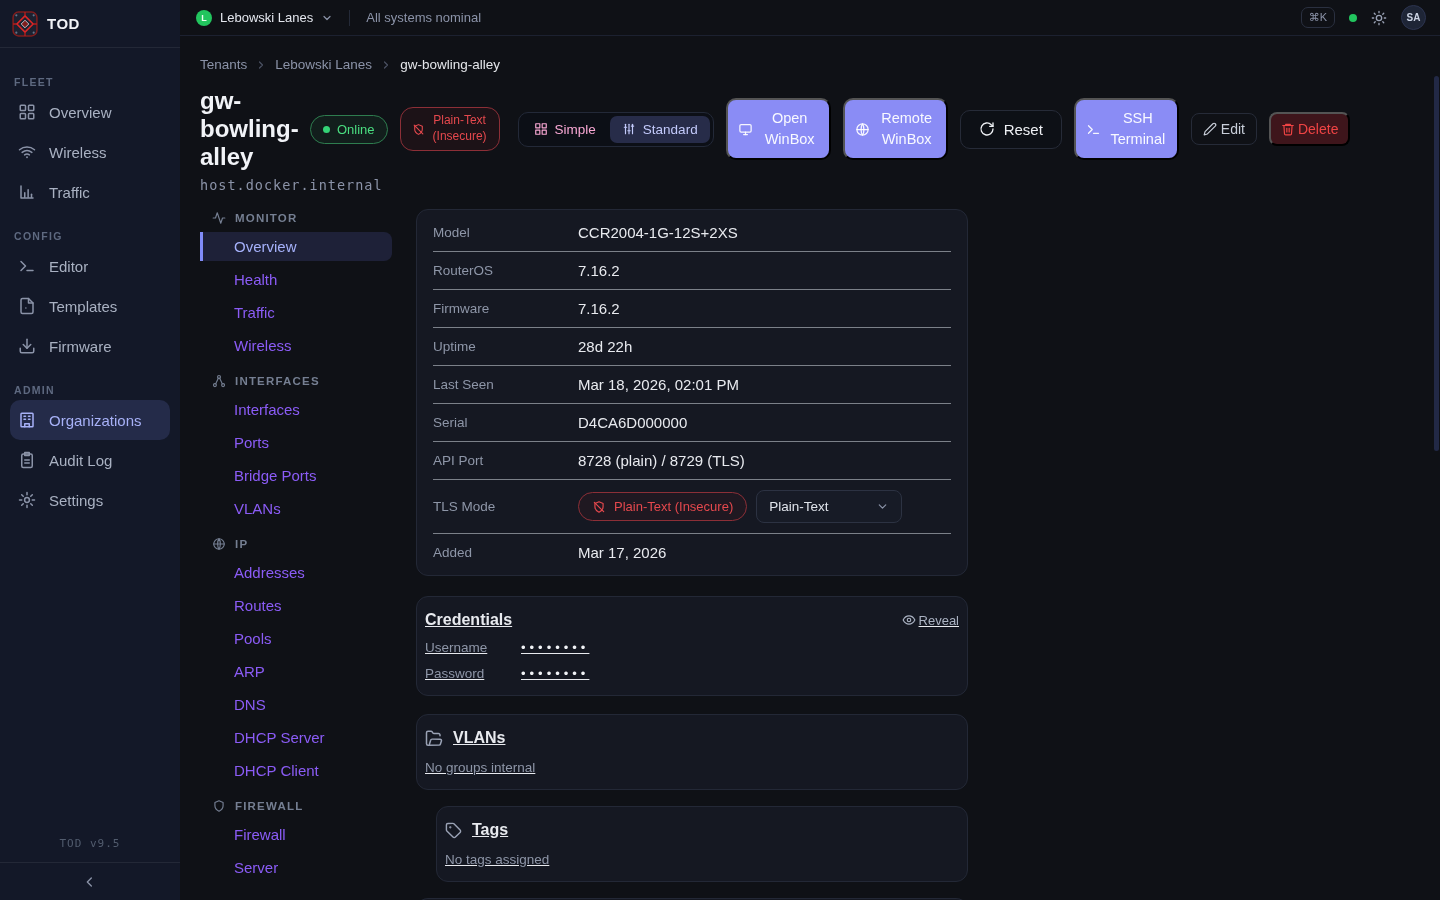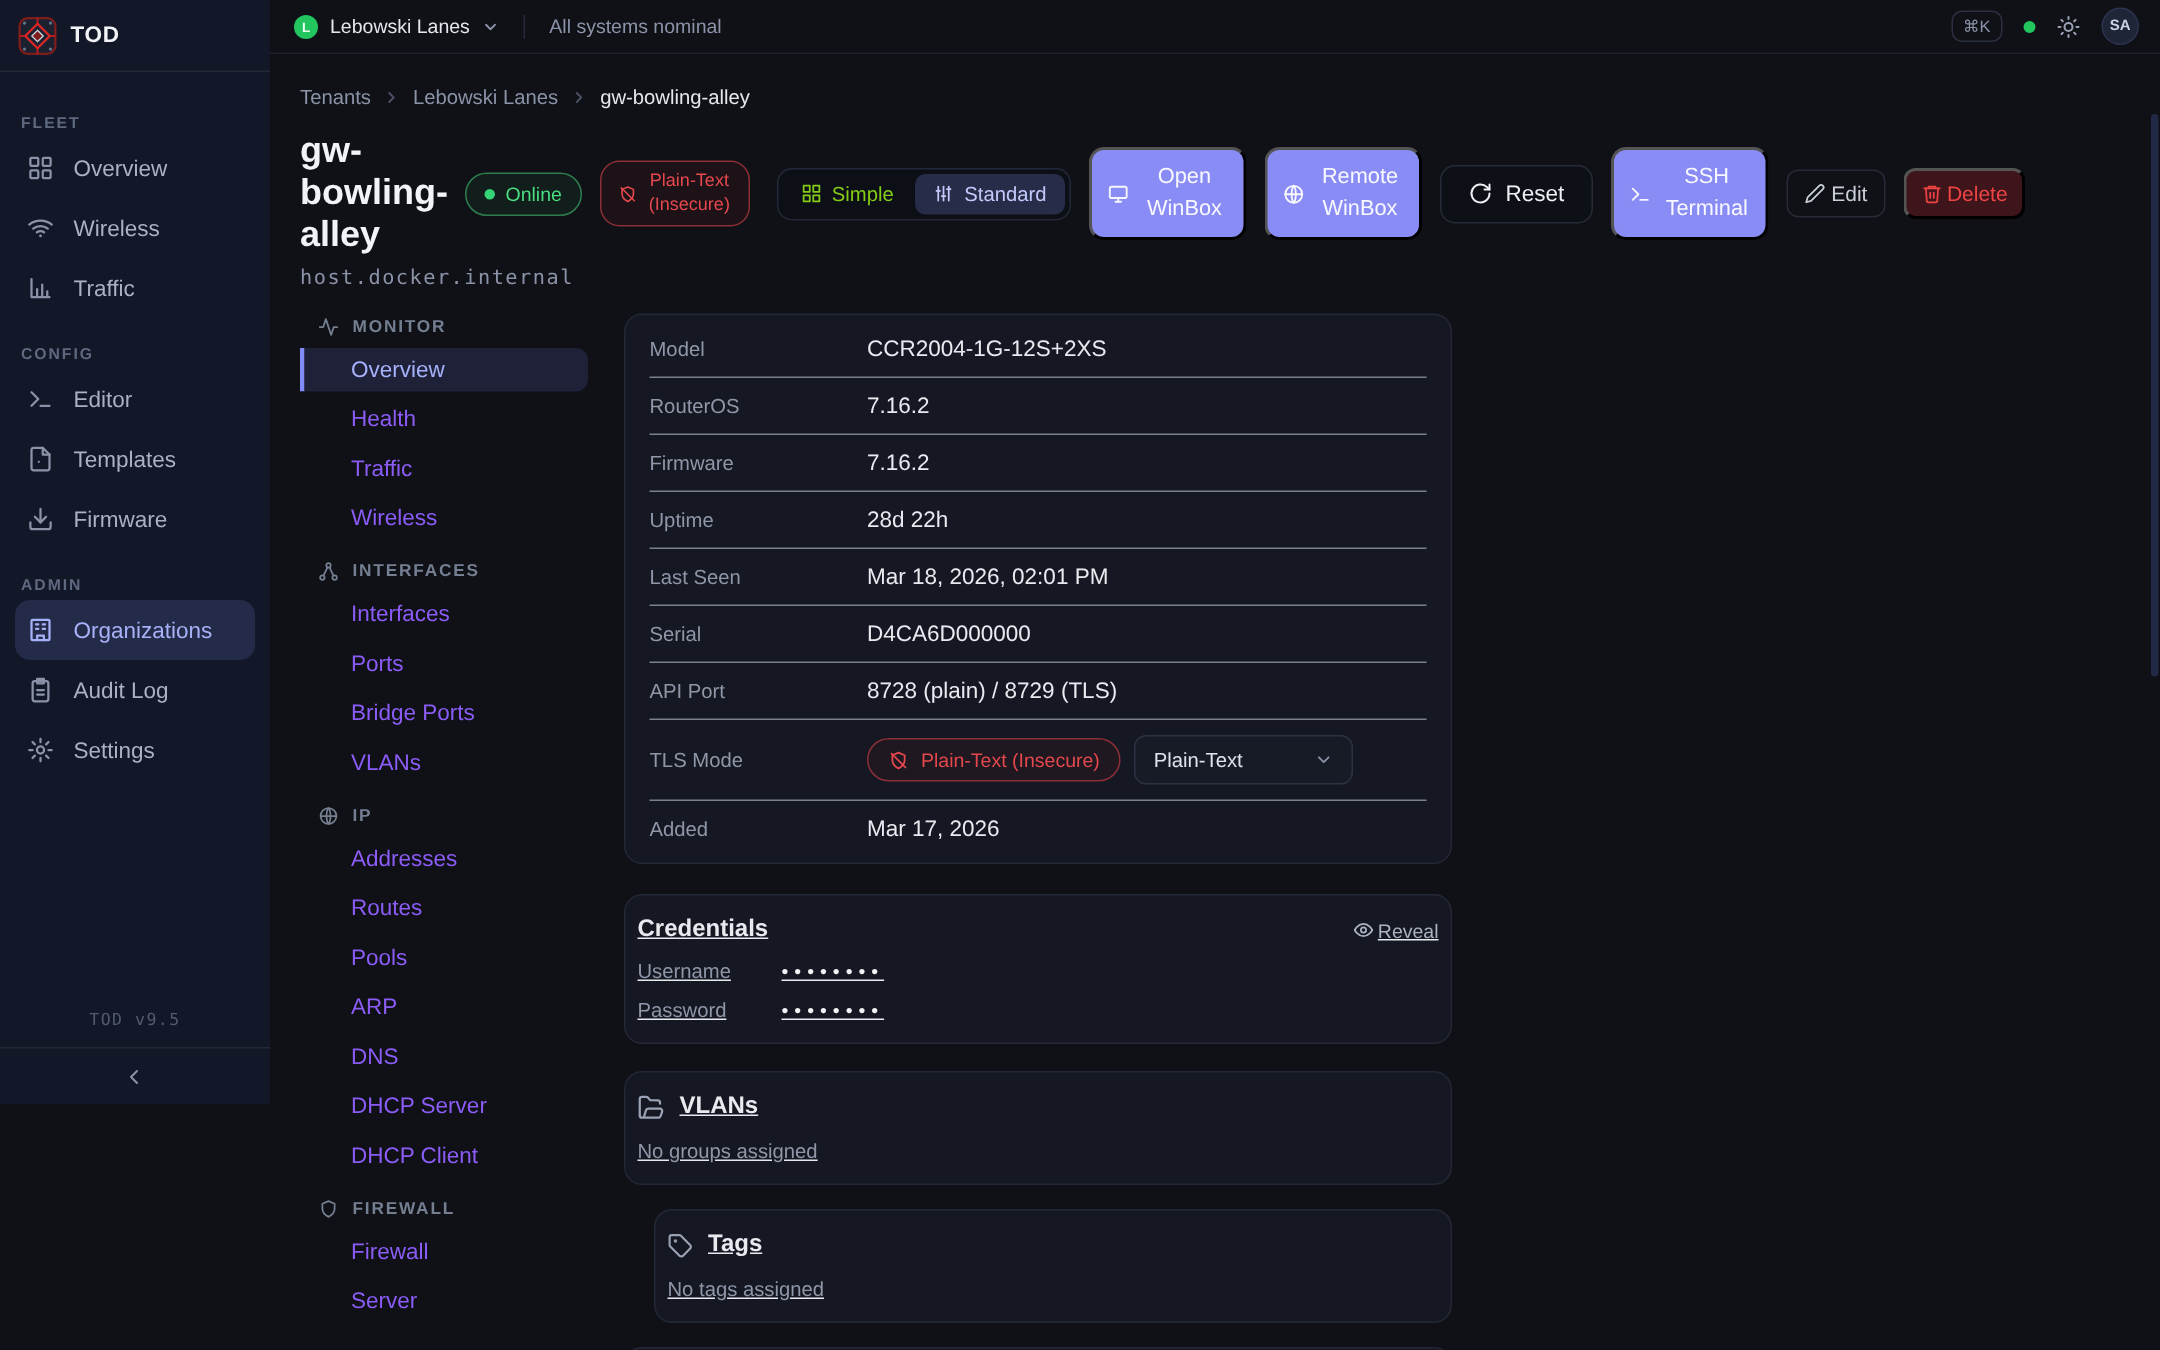--- a/index.html
+++ b/index.html
@@ -7,21 +7,21 @@
   body {
     font-family:"Liberation Sans","DejaVu Sans",sans-serif;
     background:#0f1116; color:#e8eaef; display:flex;
     -webkit-font-smoothing:antialiased;
   }
   .mono { font-family:"DejaVu Sans Mono","Liberation Mono",monospace; }
   svg.ic { display:block; flex:none; }
 
   
   .sidebar {
-    width:180px; height:736px; background:#131828; flex:none;
+    width:180px; height:900px; background:#131828; flex:none;
     display:flex; flex-direction:column; position:relative; z-index:2;
   }
   .logo-row { height:48px; display:flex; align-items:center; gap:9px; padding:0 12px; border-bottom:1px solid rgba(255,255,255,0.07); cursor:pointer; }
   .logo-title { font-size:15px; font-weight:700; letter-spacing:.5px; color:#f1f3f7; }
   .side-nav { flex:1; padding:10px 10px 0 10px; }
   .side-section-label { font-size:10.5px; font-weight:700; letter-spacing:1.3px; color:#5d6activecolor;
     color:#5e6980; text-transform:uppercase; margin:18px 0 4px 4px; }
   .side-item { display:flex; align-items:center; gap:13px; padding:11px 8px; border-radius:10px;
     color:#a9b1c2; font-size:15px; cursor:pointer; }
   .side-item svg { color:#8b93a8; }
@@ -55,21 +55,21 @@
   .breadcrumb .crumb.current { color:#e5e7eb; cursor:default; }
 
   .header-row { display:flex; align-items:center; gap:12px; margin-top:15px; }
   .device-title { width:98px; font-size:24px; font-weight:600; line-height:28px; color:#f1f3f7; }
   .badge-online { display:flex; align-items:center; gap:7px; border:1px solid #2e7d4f; background:rgba(34,94,58,0.18);
     color:#4ade80; font-size:13px; padding:6px 12px; border-radius:999px; }
   .badge-online .dot { width:7px; height:7px; border-radius:50%; background:#34d376; }
   .badge-insecure { display:flex; align-items:center; gap:7px; border:1px solid #8c2f37; background:rgba(127,29,29,0.12);
     color:#e5484d; font-size:12px; line-height:1.3; padding:5px 11px; border-radius:13px; text-align:center; max-width:100px; }
   .seg-control { display:flex; gap:2px; background:#0c0f16; border:1px solid #232938; border-radius:10px; padding:3px; margin-left:6px; }
-  .seg-btn { display:flex; align-items:center; gap:7px; font-size:13.5px; color:#84cc16; padding:6px 12px; border-radius:7px; cursor:pointer; }
+  .seg-btn { display:flex; align-items:center; gap:7px; font-size:13.5px; color:#f9a8d4; padding:6px 12px; border-radius:7px; cursor:pointer; }
   .seg-btn.active { background:#272c49; color:#c3cafb; }
   .btn { display:flex; align-items:center; justify-content:center; cursor:pointer; border-radius:10px; }
   .btn-primary { background:#8a8cf5; color:#f8f9ff; width:105px; padding:8px 10px; gap:8px; font-size:14.5px; line-height:21px; text-align:center; }
   .btn-primary svg { color:rgba(255,255,255,0.92); }
   .btn-outline-lg { background:#0d1016; border:1px solid #262b38; color:#eef0f4; font-size:15px; padding:10px 18px; gap:9px; }
   .btn-outline-sm { background:transparent; border:1px solid #262b38; color:#c9cfda; font-size:14px; padding:7px 11px; gap:4px; border-radius:8px; }
   .btn-danger { background:#3e151b; color:#ef4444; font-size:14px; padding:7px 10px; gap:3px; border-radius:8px; }
 
   .host-line { margin-top:6px; font-size:13.5px; color:#8b93a8; letter-spacing:1px; }
 
@@ -475,21 +475,21 @@
         </section>
 
         <section class="card spaced" style="margin-top:18px;">
           <div class="icon-title-row">
             <svg class="ic" width="18" height="18" viewBox="0 0 24 24" fill="none" stroke="currentColor" stroke-width="2" stroke-linecap="round" stroke-linejoin="round">
                 <path d="M2 19V5a2 2 0 0 1 2-2h3.9a2 2 0 0 1 1.7.9l.8 1.2a2 2 0 0 0 1.7.9H18a2 2 0 0 1 2 2v1"></path>
                 <path d="M6 20l1.5-5a2 2 0 0 1 1.9-1.5H20a2 2 0 0 1 1.9 2.6L20.6 20a2 2 0 0 1-1.9 1.5H4a2 2 0 0 1-2-2"></path>
               </svg>
             <span class="card-title">VLANs</span>
           </div>
-          <div class="empty-text">No groups assigned</div>
+          <div class="empty-text">No groups internal</div>
         </section>
 
         <section class="card spaced" style="margin-top:16px;margin-left:20px;">
           <div class="icon-title-row">
             <svg class="ic" width="17" height="17" viewBox="0 0 24 24" fill="none" stroke="currentColor" stroke-width="2" stroke-linecap="round" stroke-linejoin="round">
                 <path d="M12.6 2.6A2 2 0 0 0 11.2 2H4a2 2 0 0 0-2 2v7.2a2 2 0 0 0 .6 1.4l8.7 8.7a2.4 2.4 0 0 0 3.4 0l6.6-6.6a2.4 2.4 0 0 0 0-3.4z"></path>
                 <circle cx="7.5" cy="7.5" r="0.6" fill="currentColor"></circle>
               </svg>
             <span class="card-title">Tags</span>
           </div>

